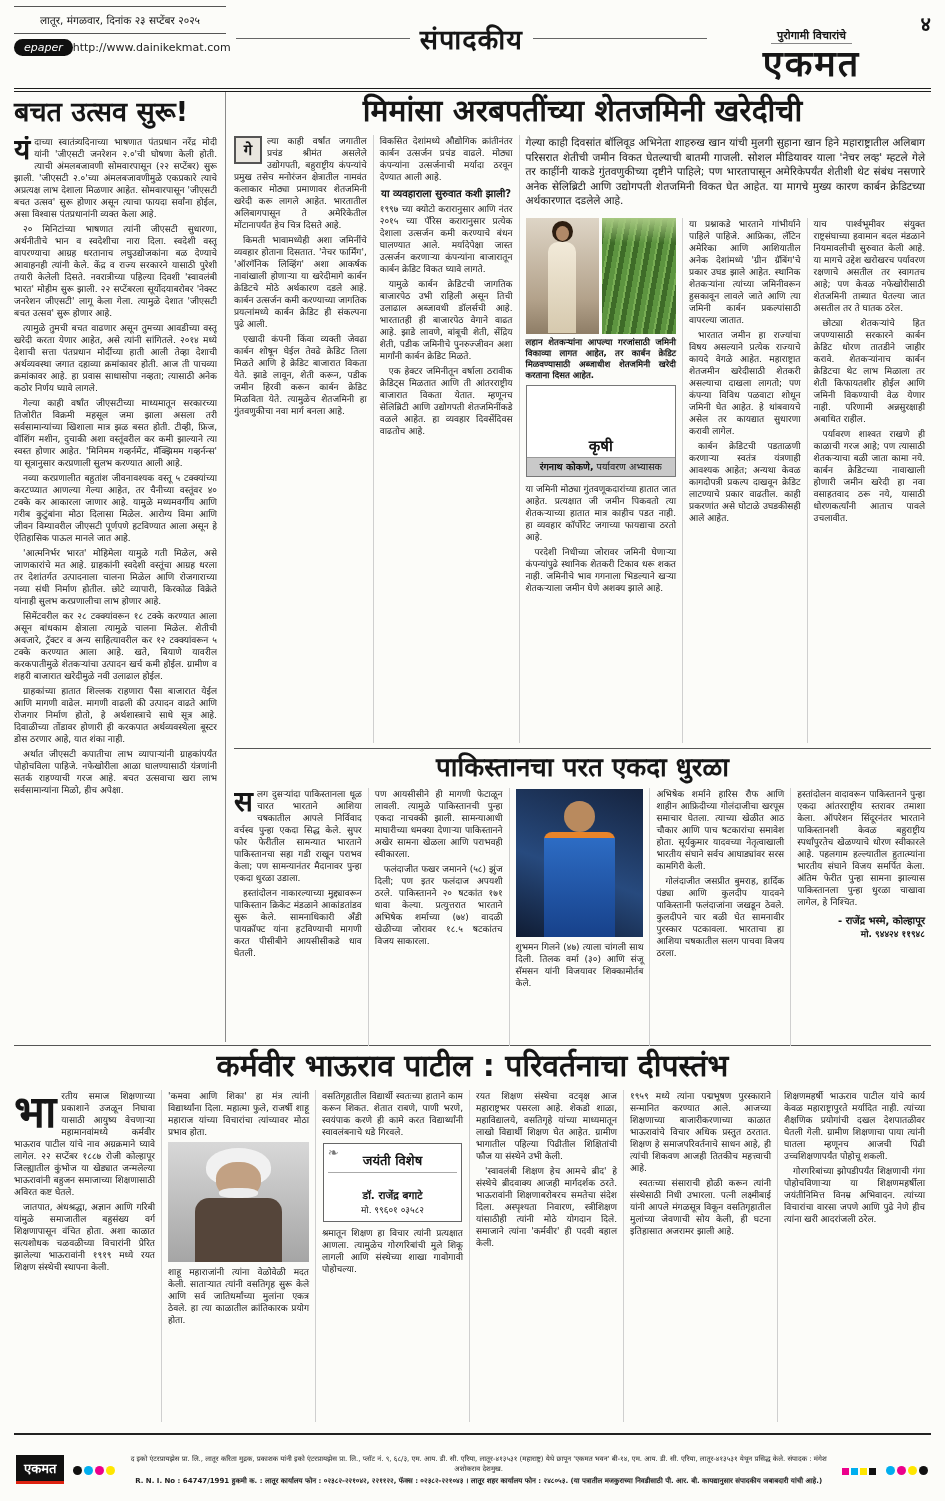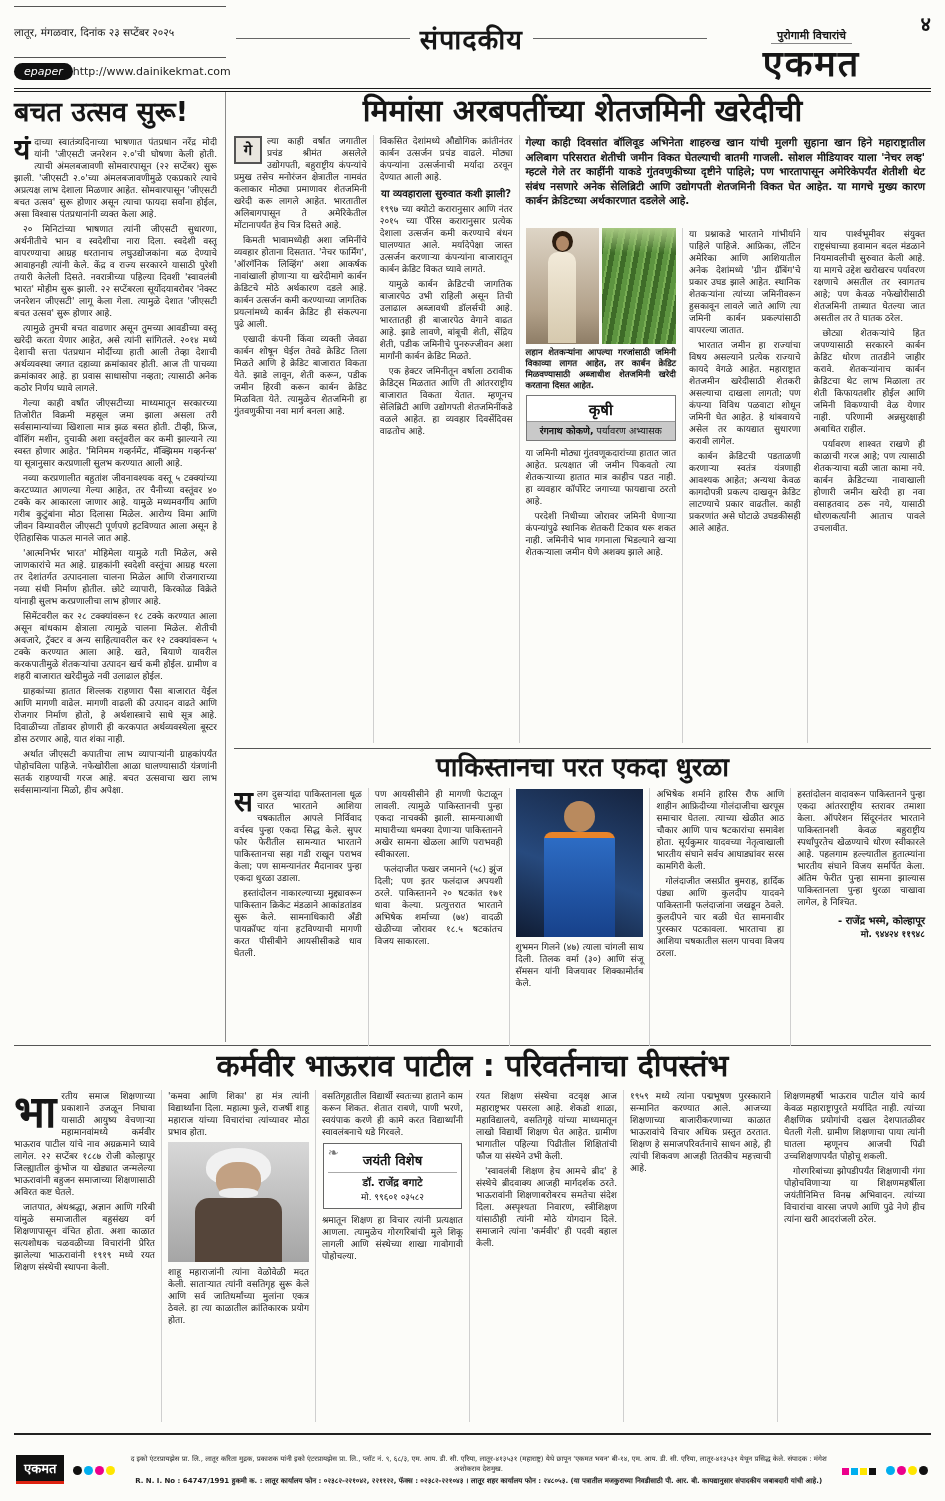--- a/index.html
+++ b/index.html
@@ -6,21 +6,21 @@
   html,body { background:#9a9a9a; }
   .page {
     width:945px; height:1501px; margin:0 auto; background:#fcfcf9; color:#161616;
     font-family:"DejaVu Sans","Liberation Sans",sans-serif;
     overflow:hidden; padding:6px 14px 0;
   }
 
   
   header { display:flex; align-items:flex-start; border-bottom:4px double #1c1c1c; padding-bottom:4px; height:86px; }
   .hdr-left { width:212px; }
-  .dateline { font-size:10.5px; border-top:1px solid #555; border-bottom:1px solid #555; padding:18px 0; margin-bottom:5px; white-space:nowrap; overflow:hidden; }
+  .dateline { font-size:10.5px; border-top:1px solid #555; border-bottom:1px solid #555; padding:6px 0; margin-bottom:5px; white-space:nowrap; overflow:hidden;text-align:center; }
   .epaper-row { display:flex; align-items:center; gap:0; }
   .epaper-pill { background:#101010; color:#fff; border-radius:10px; padding:2px 10px; font-size:11px; font-style:italic; }
   .epaper-url { font-size:11px; color:#222; }
   .hdr-center { flex:1; display:flex; align-items:center; margin-top:14px; }
   .hdr-center .rule { flex:1; height:1px; background:#666; margin:0 10px; }
   .section-title { font-size:27px; font-weight:700; letter-spacing:1px; }
   .hdr-right { width:190px; text-align:center; margin-top:2px; }
   .masthead-tagline { font-size:11px; font-weight:700; border-bottom:1px solid #888; display:inline-block; padding:0 6px 1px;margin-top:19px; }
   .masthead-title { font-size:36px; font-weight:700; line-height:40px; letter-spacing:2px; }
   .page-no { font-size:20px; font-weight:700; margin:4px 0 0 14px; }
@@ -38,38 +38,38 @@
   .savings { width:212px; border-right:1px solid #8a8a8a; padding:4px 8px 0 0; }
   .savings h2 { font-size:27px; line-height:32px; margin-bottom:8px; }
   .savings-body { height:896px; overflow:hidden; }
 
   .right-zone { flex:1; display:flex; flex-direction:column; padding-left:8px; }
   .farmland h2 { font-size:30px; line-height:34px; text-align:center; margin:2px 0 7px; }
   .farm-body { display:flex; height:608px; overflow:hidden; }
   .fcol { flex:1; padding:0 6px; overflow:hidden; border-left:1px solid #cfcfcf; }
   .farm-body > .fcol:first-child { border-left:none; padding-left:0; }
   .farm-right { flex:3.1; display:flex; flex-direction:column; border-left:1px solid #cfcfcf; }
-  .intro { font-size:10.5px; font-weight:700; line-height:14.5px; text-align:justify; padding:0 6px; margin-bottom:20px; }
+  .intro { font-size:10.5px; font-weight:400; line-height:14.5px; text-align:justify; padding:0 6px; margin-bottom:10px; }
   .farm-right-cols { display:flex; flex:1; overflow:hidden; }
   .farm-right-cols > .fcol:first-child { border-left:none; }
   .fmid { flex:1.35; }
   .subhead { font-size:10px; text-align:center; margin:3px 0; font-weight:700; }
 
   .farm-images { display:flex; gap:3px; height:116px; margin-bottom:2px; }
   .img { position:relative; overflow:hidden; flex:1; }
   .img-woman { background:linear-gradient(180deg,#ded5c6,#b3a28b 70%,#8e7d66); }
   .iw-hair { position:absolute; top:3%; left:36%; width:28%; height:18%; border-radius:50%; background:#2c1d10; }
   .iw-face { position:absolute; top:7%; left:41%; width:18%; height:13%; border-radius:50%; background:#b08968; }
   .iw-body { position:absolute; top:21%; left:31%; width:38%; height:79%; background:linear-gradient(#f2ead9,#d6c9ae); border-radius:10px 10px 0 0; }
   .img-field { background:repeating-linear-gradient(100deg,#3e6b28 0 5px,#5d9440 5px 10px,#78ad54 10px 12px); }
   .if-top { position:absolute; top:0; left:0; right:0; height:22%; background:linear-gradient(180deg,#a7c881,transparent); }
 
   .caption { font-size:8.5px; font-weight:700; line-height:11px; margin:3px 0 4px; text-align:justify; }
   .krishi-box { border:1px solid #777; margin:2px 0 6px; text-align:center; background:#fff; }
-  .krishi-title { font-size:15px; font-weight:700; padding:3px 4px 2px; border-bottom:1px solid #999; }
+  .krishi-title { font-size:15px; font-weight:700; padding:3px 4px 2px; border-bottom:1px solid #999;margin-top:46px; }
   .krishi-author { background:#c9c9c9; padding:3px 2px; font-size:9.5px; line-height:12px; }
   .krishi-author .kname { font-weight:700; }
 
   
   .pakistan { border-top:1px solid #555; margin-top:5px; padding-top:3px; flex:1; }
   .pakistan h2 { font-size:26px; line-height:30px; text-align:center; margin-bottom:6px; }
   .pak-body { display:flex; height:258px; overflow:hidden; }
   .pak-body > .fcol:first-child { border-left:none; padding-left:0; }
   .img-cricket { height:148px; margin:1px 0 4px; background:linear-gradient(200deg,#16243f,#274a7e 55%,#101c33); flex:none; }
   .ic-head { position:absolute; top:8%; left:38%; width:24%; height:21%; border-radius:50%; background:#b98a5e; }
@@ -83,21 +83,21 @@
   .karmaveer h2 { font-size:30px; line-height:34px; text-align:center; margin-bottom:7px; }
   .kv-body { display:flex; height:332px; overflow:hidden; }
   .kv-body > .fcol:first-child { border-left:none; padding-left:0; }
   .img-portrait { height:120px; margin:4px 0; background:linear-gradient(#d8d8d8,#a5a5a5); flex:none; }
   .ip-hair { position:absolute; top:5%; left:27%; width:46%; height:32%; border-radius:50% 50% 42% 42%; background:#f1f1f1; }
   .ip-face { position:absolute; top:17%; left:34%; width:32%; height:30%; border-radius:45%; background:#c2a183; }
   .ip-beard { position:absolute; top:38%; left:36%; width:28%; height:9%; border-radius:40%; background:#ededed; }
   .ip-body { position:absolute; top:47%; left:19%; width:62%; height:58%; background:#55453a; border-radius:14px 14px 0 0; }
   .jayanti-box { border:1px solid #666; padding:7px 4px 5px; margin:5px 1px; text-align:center; position:relative; background:#fff; }
   .orn { position:absolute; top:1px; left:4px; font-size:13px; color:#777; }
-  .j-title { font-size:13px; font-weight:700; padding-bottom:3px; margin-bottom:2px; border-bottom:1px solid #aaa; }
+  .j-title { font-size:13px; font-weight:700; padding-bottom:3px; margin-bottom:15px; border-bottom:1px solid #aaa; }
   .j-author { font-size:10.5px; font-weight:700; margin-bottom:1px; }
   .j-phone { font-size:9px; }
 
   
   footer { border-top:2px solid #222; margin-top:4px; padding:5px 2px 0; display:flex; align-items:center; gap:8px; height:66px; }
   .f-logo { background:#111; color:#fff; font-weight:700; font-size:13px; padding:4px 8px; border-bottom:3px solid #d21; white-space:nowrap; }
   .f-dots i, .f-sq i { display:inline-block; }
   .f-dots i { width:9px; height:9px; border-radius:50%; margin:0 1px; }
   .f-sq i { width:7px; height:7px; margin:0 1px; }
   .col-c { background:#00aeef; } .col-m { background:#ec008c; } .col-y { background:#ffe600; } .col-k { background:#111; }
@@ -305,20 +305,21 @@
       </div>
       <div class="fcol">
         <div data-bind-paras="karmaveer.col4">
             <p>रयत शिक्षण संस्थेचा वटवृक्ष आज महाराष्ट्रभर पसरला आहे. शेकडो शाळा, महाविद्यालये, वसतिगृहे यांच्या माध्यमातून लाखो विद्यार्थी शिक्षण घेत आहेत. ग्रामीण भागातील पहिल्या पिढीतील शिक्षितांची फौज या संस्थेने उभी केली.</p>
             <p>'स्वावलंबी शिक्षण हेच आमचे ब्रीद' हे संस्थेचे ब्रीदवाक्य आजही मार्गदर्शक ठरते. भाऊरावांनी शिक्षणाबरोबरच समतेचा संदेश दिला. अस्पृश्यता निवारण, स्त्रीशिक्षण यांसाठीही त्यांनी मोठे योगदान दिले. समाजाने त्यांना 'कर्मवीर' ही पदवी बहाल केली.</p>
           </div>
       </div>
       <div class="fcol">
         <div data-bind-paras="karmaveer.col5">
             <p>१९५९ मध्ये त्यांना पद्मभूषण पुरस्काराने सन्मानित करण्यात आले. आजच्या शिक्षणाच्या बाजारीकरणाच्या काळात भाऊरावांचे विचार अधिक प्रस्तुत ठरतात. शिक्षण हे समाजपरिवर्तनाचे साधन आहे, ही त्यांची शिकवण आजही तितकीच महत्त्वाची आहे.</p>
+            <p>स्वतःच्या संसाराची होळी करून त्यांनी संस्थेसाठी निधी उभारला. पत्नी लक्ष्मीबाई यांनी आपले मंगळसूत्र विकून वसतिगृहातील मुलांच्या जेवणाची सोय केली, ही घटना इतिहासात अजरामर झाली आहे.</p>
           </div>
       </div>
       <div class="fcol">
         <div data-bind-paras="karmaveer.col6">
             <p>शिक्षणमहर्षी भाऊराव पाटील यांचे कार्य केवळ महाराष्ट्रापुरते मर्यादित नाही. त्यांच्या शैक्षणिक प्रयोगांची दखल देशपातळीवर घेतली गेली. ग्रामीण शिक्षणाचा पाया त्यांनी घातला म्हणूनच आजची पिढी उच्चशिक्षणापर्यंत पोहोचू शकली.</p>
             <p>गोरगरिबांच्या झोपडीपर्यंत शिक्षणाची गंगा पोहोचविणाऱ्या या शिक्षणमहर्षीला जयंतीनिमित्त विनम्र अभिवादन. त्यांच्या विचारांचा वारसा जपणे आणि पुढे नेणे हीच त्यांना खरी आदरांजली ठरेल.</p>
           </div>
       </div>
     </div>
   </section>

